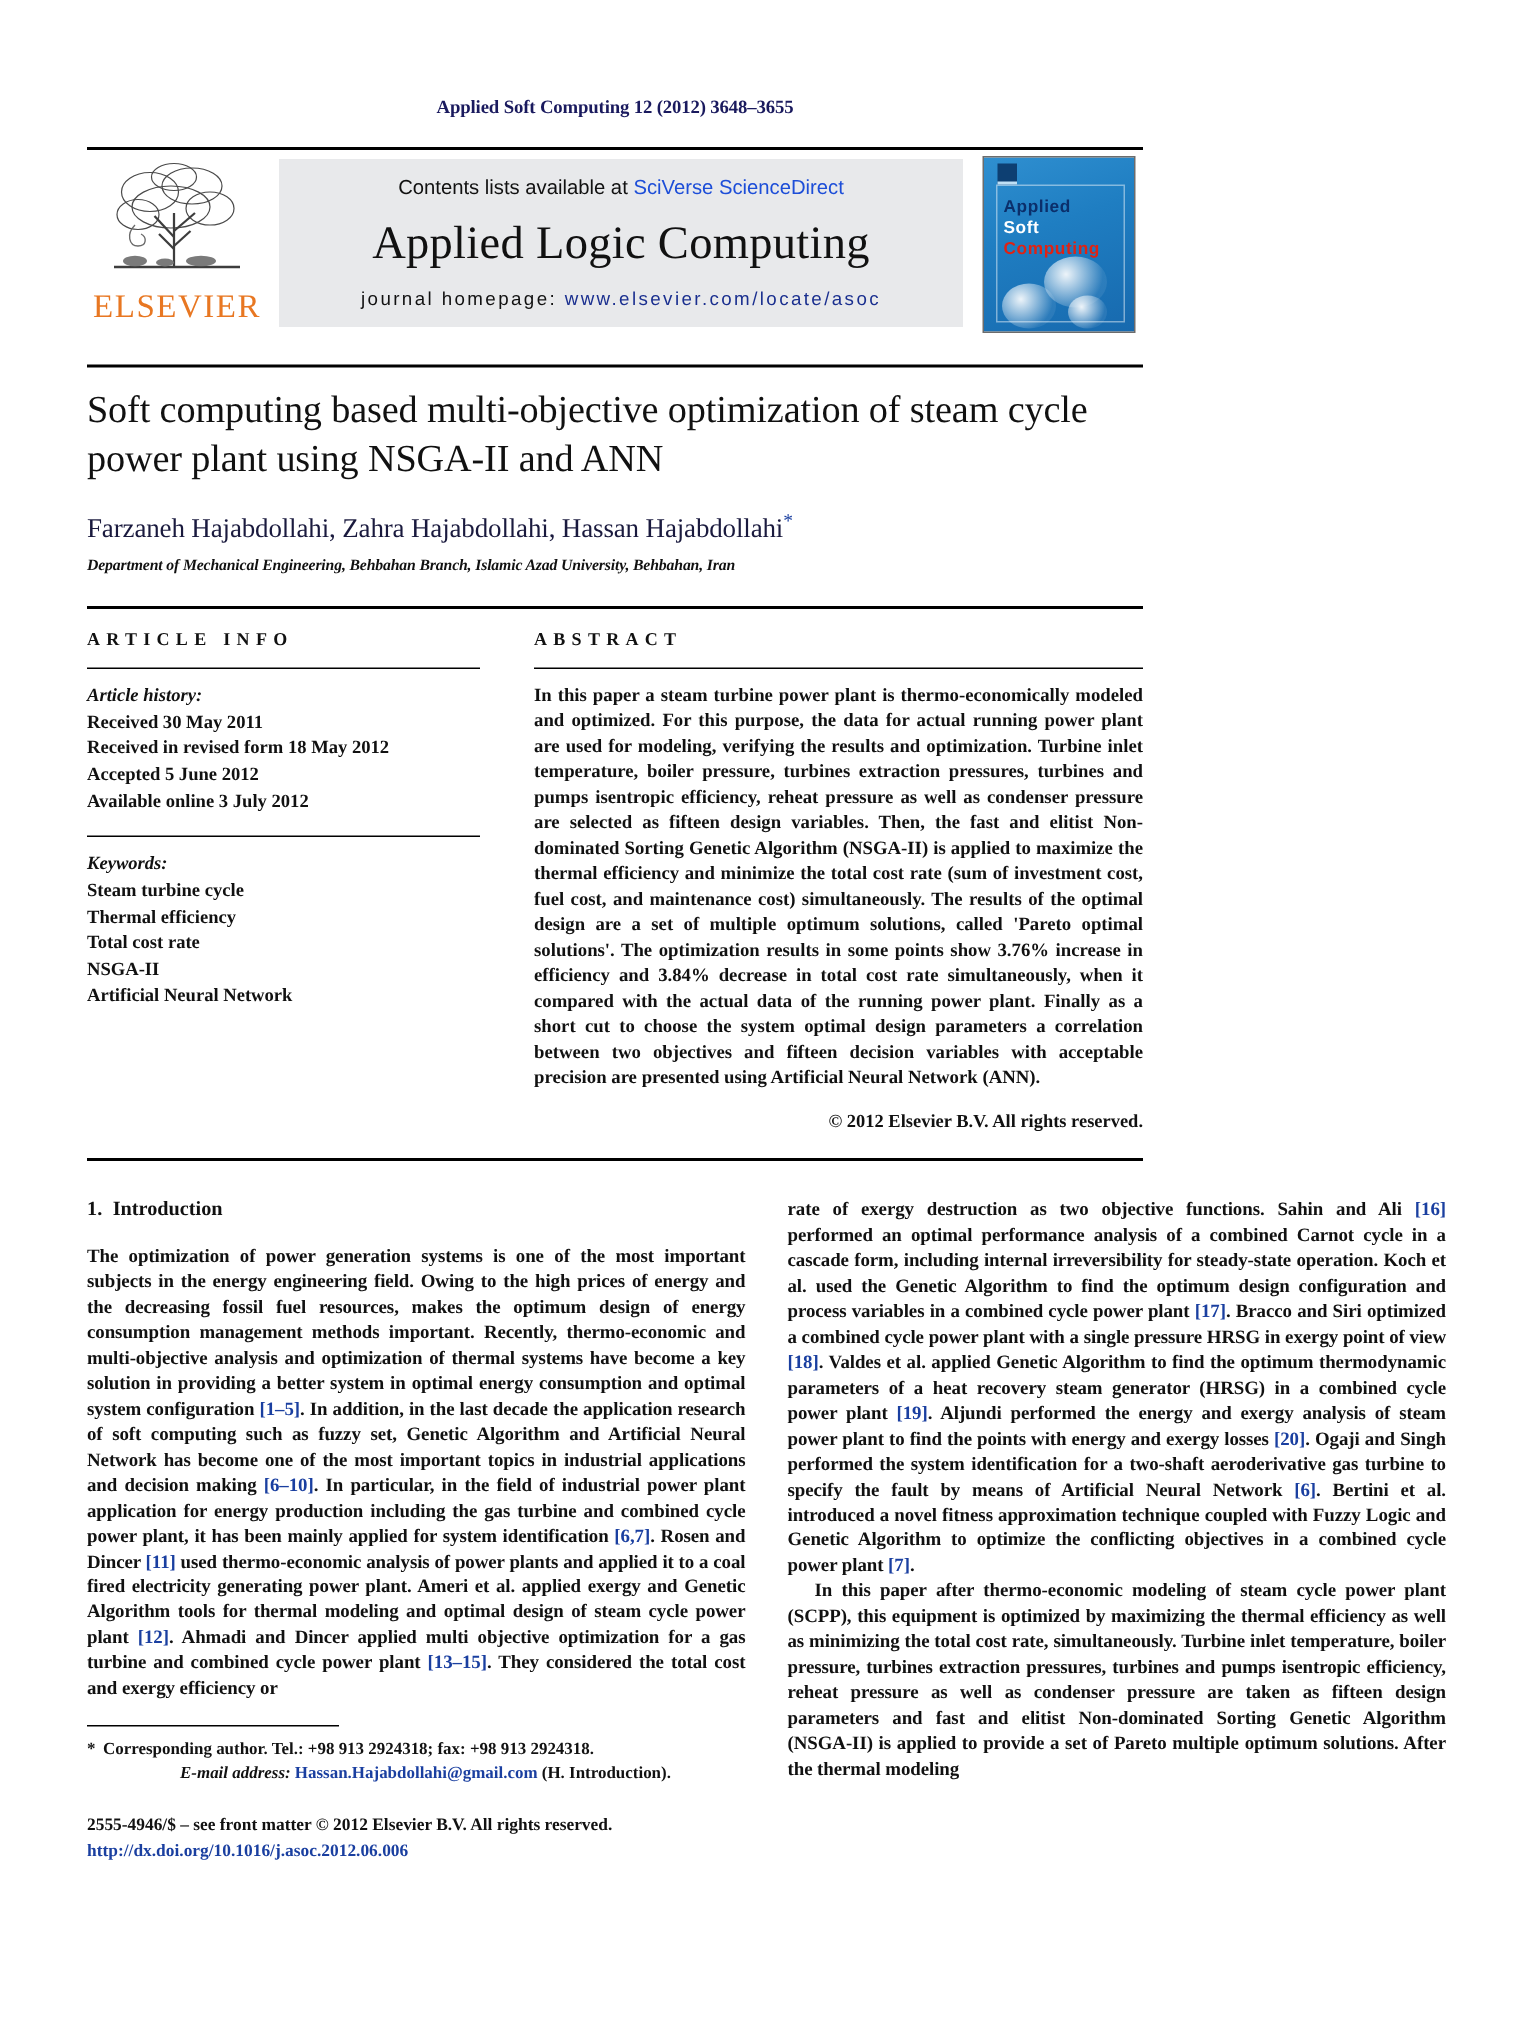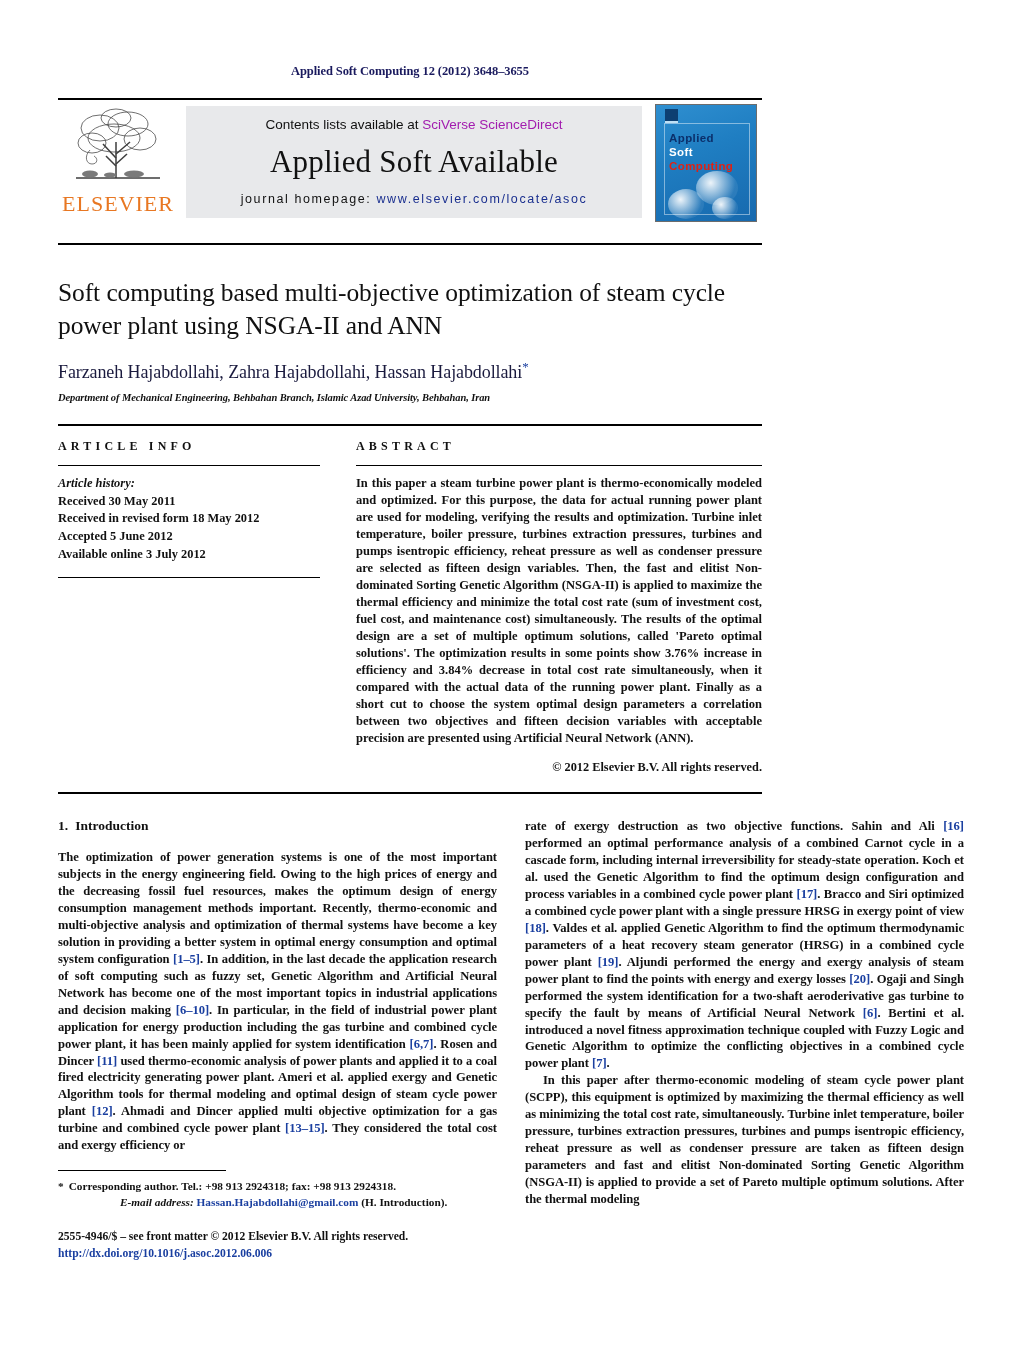--- a/index.html
+++ b/index.html
@@ -69,21 +69,21 @@
     align-items: center;
     justify-content: space-between;
     padding: 11px 0 12px 0;
     box-sizing: border-box;
   }
   .contents-line {
     font-family: "Liberation Sans", sans-serif;
     font-size: 13.5px;
     color: #111;
   }
-  .contents-line .sd-link { color: #a21caf; text-align: right; }
+  .contents-line .sd-link { color: #1d4ed8; text-align: right; }
   .journal-title {
     font-family: "Liberation Serif", serif;
     font-size: 31px;
     color: #111;
     letter-spacing: 0.2px;
   }
   .homepage-line {
     font-family: "Liberation Sans", sans-serif;
     font-size: 12.5px;
     color: #111;
@@ -136,21 +136,21 @@
     z-index: 1;
   }
   .blob-a { width: 42px; height: 34px; left: 40px; top: 66px; }
   .blob-b { width: 36px; height: 30px; left: 12px; top: 84px; }
   .blob-c { width: 26px; height: 22px; left: 56px; top: 92px; }
 
   
   .article-head {
     border-top: 2px solid #000;
     margin-top: 17px;
-    padding-top: 32px;
+    padding-top: 12px;
   }
   .paper-title {
     font-family: "Liberation Serif", serif;
     font-size: 25.5px;
     line-height: 1.28;
     color: #111;
     margin: 0;
     font-weight: normal;
     letter-spacing: -0.1px;
   }
@@ -313,21 +313,21 @@
           </g>
         </svg>
       </div>
       <div class="elsevier-word">ELSEVIER</div>
     </div>
 
     <div class="banner-center">
       <div class="contents-line">
         <span>Contents lists available at </span><span class="sd-link">SciVerse ScienceDirect</span>
       </div>
-      <div class="journal-title">Applied Soft Available</div>
+      <div class="journal-title">Applied Logic Computing</div>
       <div class="homepage-line">
         <span>journal homepage: </span><span class="hp-url">www.elsevier.com/locate/asoc</span>
       </div>
     </div>
 
     <div class="banner-cover">
       <div class="cover-thumb">
         <div class="blob blob-a"></div>
         <div class="blob blob-b"></div>
         <div class="blob blob-c"></div>
@@ -354,20 +354,28 @@
       <div class="sec-label">ARTICLE INFO</div>
       <div class="rule"></div>
       <div class="info-group">
         <div class="ig-head">Article history:</div>
         <div>Received 30 May 2011</div>
         <div>Received in revised form 18 May 2012</div>
         <div>Accepted 5 June 2012</div>
         <div>Available online 3 July 2012</div>
       </div>
       <div class="info-rule"></div>
+      <div class="info-group">
+        <div class="ig-head">Keywords:</div>
+        <div>Steam turbine cycle</div>
+        <div>Thermal efficiency</div>
+        <div>Total cost rate</div>
+        <div>NSGA-II</div>
+        <div>Artificial Neural Network</div>
+      </div>
     </div>
 
     <div class="col-abstract">
       <div class="sec-label">ABSTRACT</div>
       <div class="rule"></div>
       <div class="abstract-text">In this paper a steam turbine power plant is thermo-economically modeled and optimized. For this purpose, the data for actual running power plant are used for modeling, verifying the results and optimization. Turbine inlet temperature, boiler pressure, turbines extraction pressures, turbines and pumps isentropic efficiency, reheat pressure as well as condenser pressure are selected as fifteen design variables. Then, the fast and elitist Non-dominated Sorting Genetic Algorithm (NSGA-II) is applied to maximize the thermal efficiency and minimize the total cost rate (sum of investment cost, fuel cost, and maintenance cost) simultaneously. The results of the optimal design are a set of multiple optimum solutions, called 'Pareto optimal solutions'. The optimization results in some points show 3.76% increase in efficiency and 3.84% decrease in total cost rate simultaneously, when it compared with the actual data of the running power plant. Finally as a short cut to choose the system optimal design parameters a correlation between two objectives and fifteen decision variables with acceptable precision are presented using Artificial Neural Network (ANN).</div>
       <div class="copyright">© 2012 Elsevier B.V. All rights reserved.</div>
     </div>
   </div>
 

